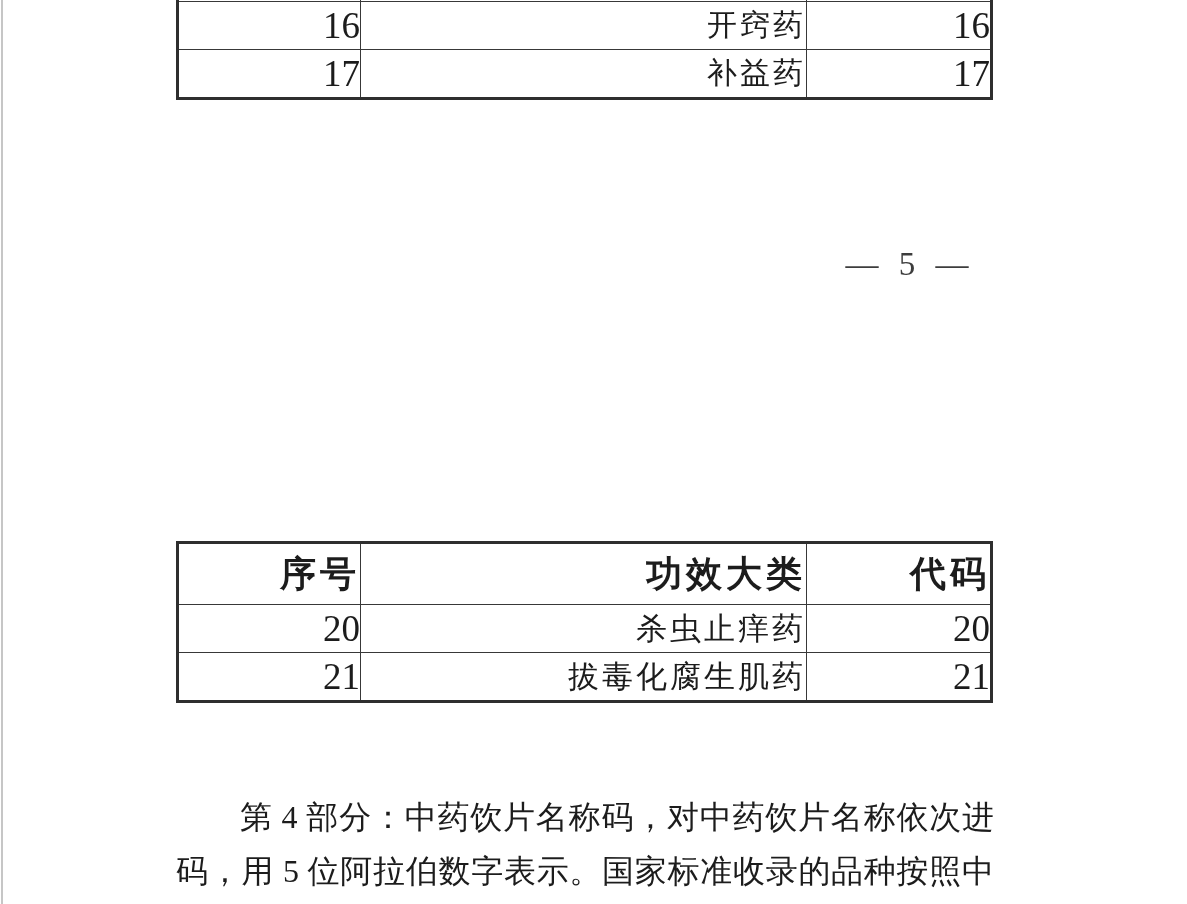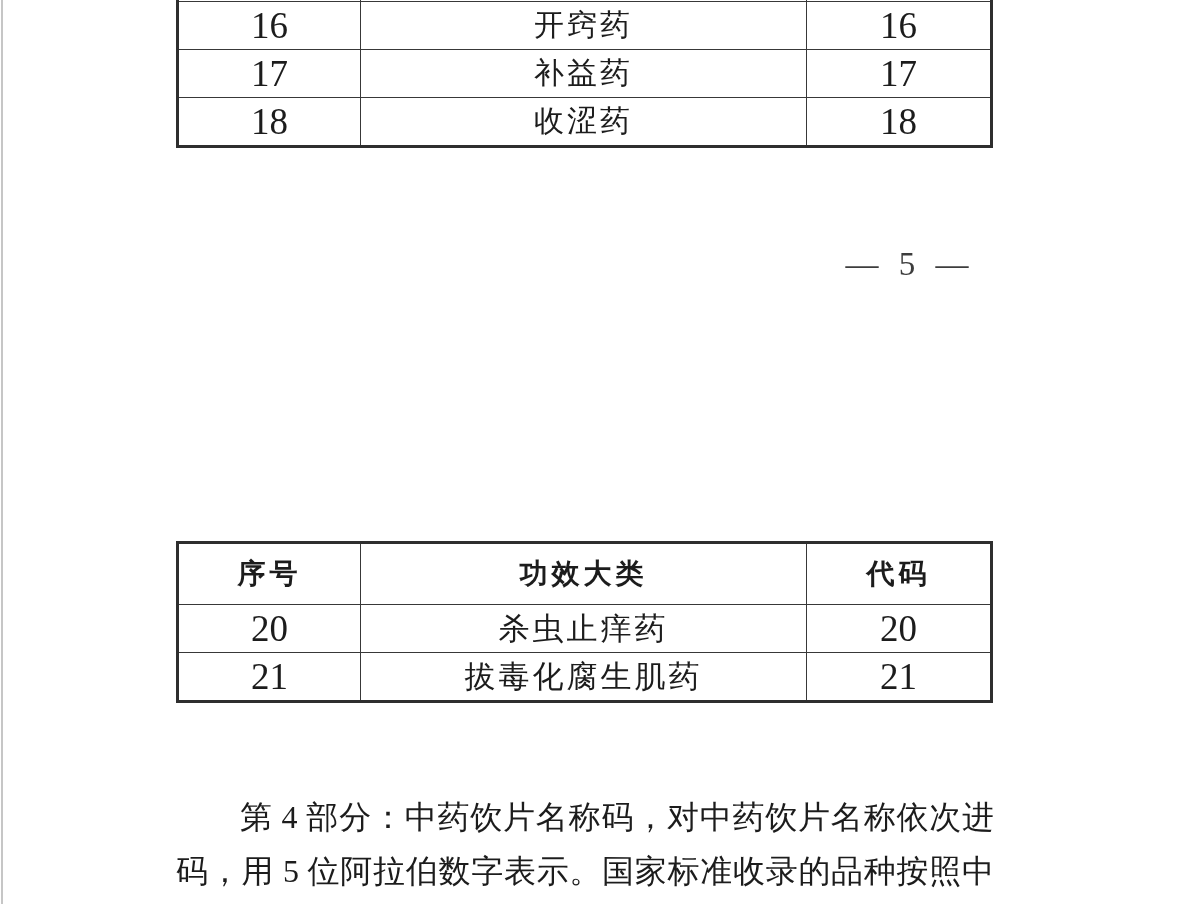--- a/index.html
+++ b/index.html
@@ -28,35 +28,35 @@
     position: absolute;
     border-collapse: collapse;
     table-layout: fixed;
     width: 814px;
     border: 3px solid #2e2e2e;
     background: #ffffff;
   }
   table.doc-table td,
   table.doc-table th {
     border: 1.5px solid #383838;
-    text-align: center;
+    text-align: right;
     vertical-align: middle;
     padding: 0;
     overflow: hidden;
     white-space: nowrap;
   }
   .t1 { left: 176px; top: -46px; }
   .t2 { left: 176px; top: 541px; }
 
   .t1 tr.partial-row td { height: 44px; }
   .t1 td { height: 47px; font-size: 30px; }
 
   .t2 th {
     height: 60px;
-    font-size: 28px;
+    font-size: 36px;
     font-weight: bold;
     font-family: "Liberation Sans", "DejaVu Sans", sans-serif;
     letter-spacing: 4px;
   }
   .t2 td { height: 47px; font-size: 31px; }
 
   td.num {
     font-size: 37px;
     font-family: "Liberation Serif", "DejaVu Serif", serif;
   }
@@ -114,25 +114,20 @@
     <tr>
       <td class="num">16</td>
       <td class="cat">开窍药</td>
       <td class="num">16</td>
     </tr>
     <tr>
       <td class="num">17</td>
       <td class="cat">补益药</td>
       <td class="num">17</td>
     </tr>
-    <tr>
-      <td class="num">18</td>
-      <td class="cat">收涩药</td>
-      <td class="num">18</td>
-    </tr>
   </tbody>
     </table>
 
   <div class="pageno">— 5 —</div>
 </section>
 
 <section>
   <table class="doc-table t2">
     <colgroup>
       <col style="width:183px">

